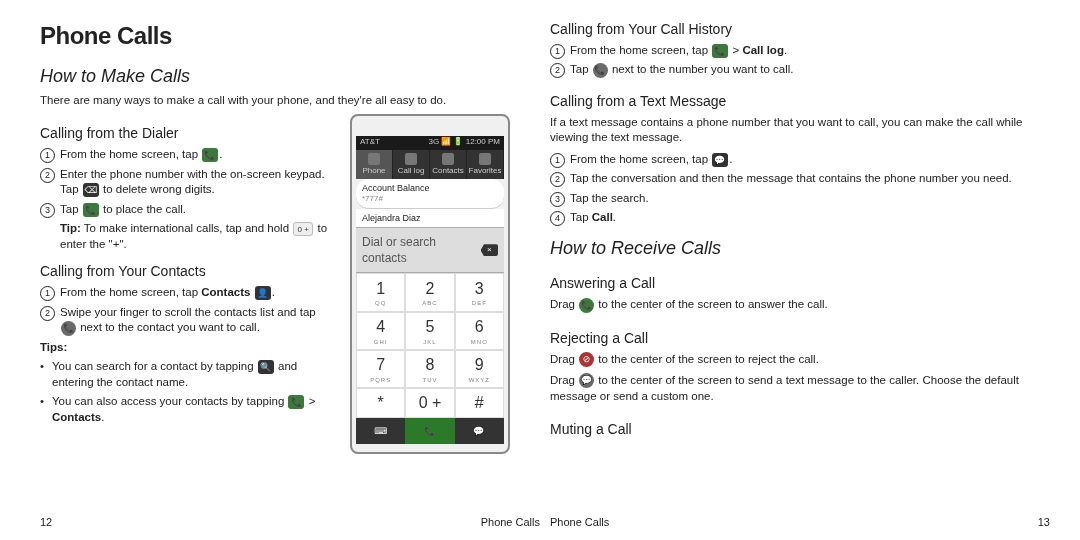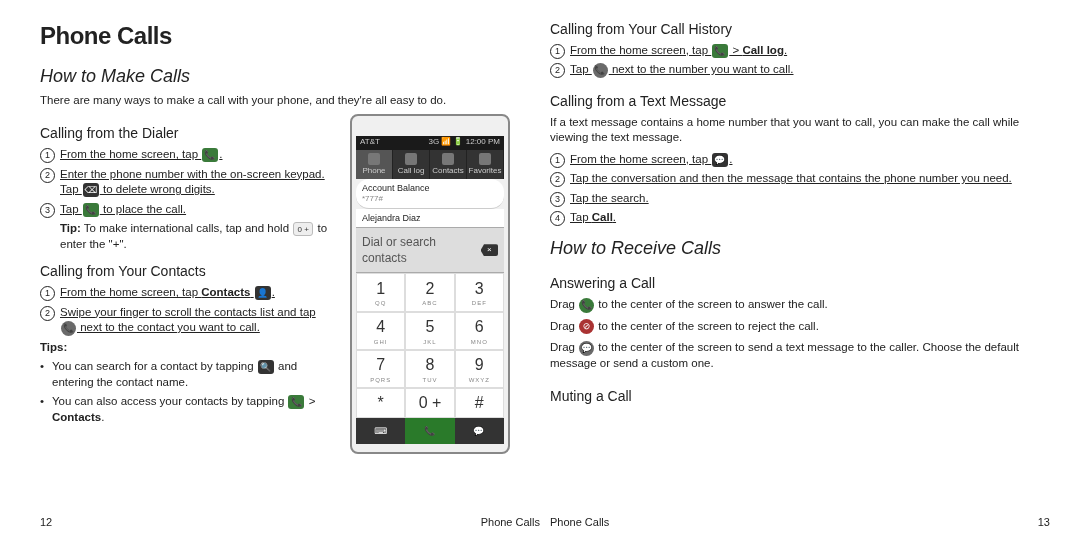--- a/index.html
+++ b/index.html
@@ -44,21 +44,20 @@
     ol {
       list-style: none;
       counter-reset: circled;
       padding-left: 0;
       font-size: 11.5px;
     }
     ol li {
       position: relative;
       padding-left: 20px;
       margin-bottom: 4px;
-      text-decoration: underline;
     }
     ol li::before {
       counter-increment: circled;
       content: counter(circled);
       position: absolute;
       left: 0;
       top: 1px;
       width: 13px; height: 13px;
       border: 1px solid #222;
       border-radius: 50%;
@@ -347,39 +346,40 @@
   <ol>
     <li>
       <span>From the home screen, tap </span><span class="icon i-green">📞</span><span> &gt; </span><span class="bold">Call log</span><span>.</span>
     </li>
     <li>
       <span>Tap </span><span class="icon i-circle">📞</span><span> next to the number you want to call.</span>
     </li>
   </ol>
 
   <h3>Calling from a Text Message</h3>
-  <p class="intro">If a text message contains a home number that you want to call, you can make the call while viewing the text message.</p>
+  <p class="intro">If a text message contains a phone number that you want to call, you can make the call while viewing the text message.</p>
   <ol>
     <li>
       <span>From the home screen, tap </span><span class="icon i-dark">💬</span><span>.</span>
     </li>
     <li>Tap the conversation and then the message that contains the phone number you need.</li>
     <li>Tap the search.</li>
     <li>
       <span>Tap </span><span class="bold">Call</span><span>.</span>
     </li>
   </ol>
 
   <h2>How to Receive Calls</h2>
 
   <h3>Answering a Call</h3>
   <p class="intro">
     <span>Drag </span><span class="icon i-circle" style="background:#3a7a3a;">📞</span><span> to the center of the screen to answer the call.</span>
   </p>
 
+  <h3>Rejecting a Call</h3>
   <p class="intro">
     <span>Drag </span><span class="icon i-circle" style="background:#a33;">⊘</span><span> to the center of the screen to reject the call.</span>
   </p>
   <p class="intro">
     <span>Drag </span><span class="icon i-circle">💬</span><span> to the center of the screen to send a text message to the caller. Choose the default message or send a custom one.</span>
   </p>
 
   <h3>Muting a Call</h3>
 
   <div class="footer">

